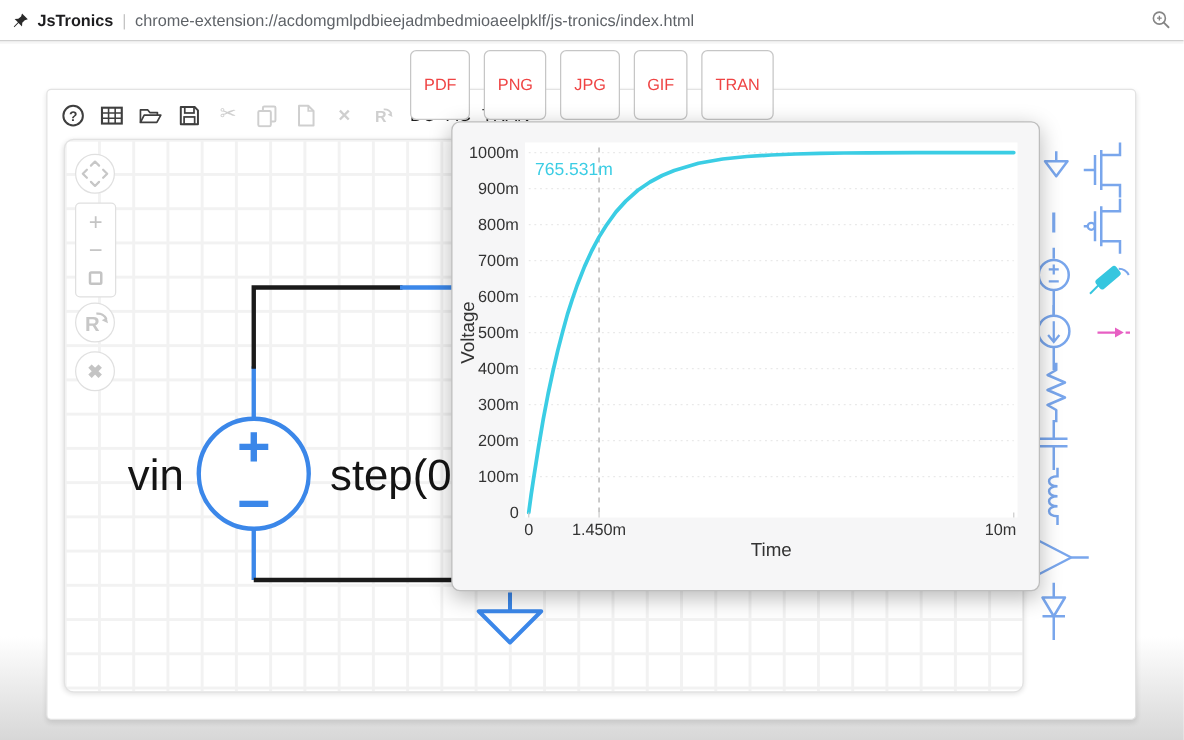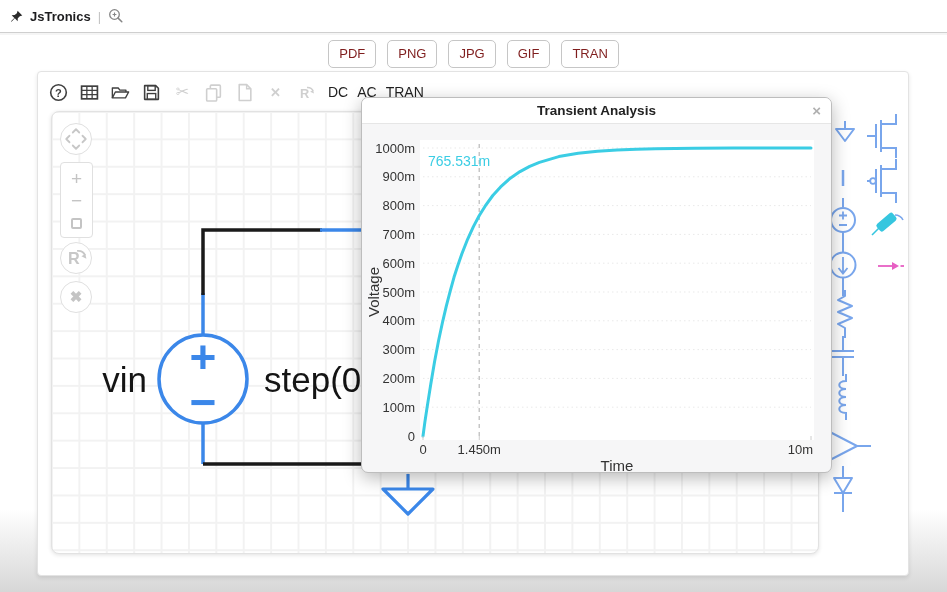--- a/index.html
+++ b/index.html
@@ -13,22 +13,22 @@
   .browser-bar{position:absolute;top:0;left:0;right:0;height:23px;background:#fff;
     border-bottom:1px solid #cfcfcf;box-shadow:0 2px 0 rgba(0,0,0,.04);
     display:flex;align-items:center;gap:7px;padding:16px 10px;z-index:20}
   .pin svg{width:13px;height:13px;display:block}
   .app-name{font-weight:bold;font-size:13px;color:#1d1d1f}
   .sep{color:#c4c4c4;font-size:13px}
   .url{font-size:13px;color:#5f6368;flex:1;white-space:nowrap;overflow:hidden}
   .zoom-glass svg{width:16px;height:16px;display:block}
   
   .export-row{position:absolute;top:40px;left:0;right:0;display:flex;justify-content:center;gap:11px;z-index:5}
-  .export-btn{font-size:13px;color:#7f1d1d;background:#fff;border:1px solid #c6c6c6;border-radius:5px;
-    padding:6px 10px;line-height:1.1;font-family:inherit}
+  .export-btn{font-size:13px;color:#ef4444;background:#fff;border:1px solid #c6c6c6;border-radius:5px;
+    padding:20px 10px;line-height:1.1;font-family:inherit}
   
   .app{position:absolute;left:37px;top:71px;width:872px;height:505px;background:#fff;
     border:1px solid #e3e3e3;border-radius:4px;box-shadow:0 2px 4px rgba(0,0,0,.10);z-index:1}
   .main-toolbar{position:absolute;left:11px;top:10px;display:flex;align-items:center;gap:12px;height:20px}
   .tbtn{width:19px;height:19px;color:#3f3f3f;display:flex;align-items:center;justify-content:center}
   .tbtn.disabled{color:#cfcfcf}
   .tbtn svg{width:100%;height:100%;display:block}
   .glyph{font-size:16px;line-height:1}
   .xbold{font-weight:bold;font-size:13px}
   .abtn-group{display:flex;gap:9px;margin-left:0}
@@ -71,20 +71,21 @@
 <body>
 
 <header class="browser-bar">
   <span class="pin">
     <svg viewBox="0 0 14 14">
         <path d="M8.2,0.8 L13.2,5.8 L10.6,6.6 L8.4,8.8 L8.2,12 L5.2,9 L1.6,12.6 L1.1,12.1 L4.7,8.5 L1.8,5.6 L5,5.4 L7.4,3.4 Z" fill="#2b2b2b"></path>
       </svg>
   </span>
   <span class="app-name">JsTronics</span>
   <span class="sep">|</span>
+  <span class="url">chrome-extension://acdomgmlpdbieejadmbedmioaeelpklf/js-tronics/index.html</span>
   <span class="zoom-glass">
     <svg viewBox="0 0 16 16">
         <circle cx="6.5" cy="6.5" r="4.8" fill="none" stroke="#858585" stroke-width="1.3"></circle>
         <path d="M4.6,6.5 H8.4 M6.5,4.6 V8.4" stroke="#858585" stroke-width="1.1" fill="none"></path>
         <line x1="10.1" y1="10.1" x2="13.8" y2="13.8" stroke="#858585" stroke-width="1.5" stroke-linecap="round"></line>
       </svg>
   </span>
 </header>
 
 <div class="export-row" id="export-row">
@@ -282,24 +283,20 @@
           <line x1="14" y1="0" x2="14" y2="12" stroke="#79A6EC" stroke-width="2"></line>
           <path d="M5,12 H23 L14,27 Z" fill="none" stroke="#79A6EC" stroke-width="2" stroke-linejoin="round"></path>
           <line x1="5" y1="27" x2="23" y2="27" stroke="#79A6EC" stroke-width="2"></line>
           <line x1="14" y1="27" x2="14" y2="46" stroke="#79A6EC" stroke-width="2"></line>
         </svg>
       </div>
     </div>
 </div>
 
 <div class="modal">
-  <div class="modal-header">
-    <span class="modal-title">Transient Analysis</span>
-    <span class="modal-close">×</span>
-  </div>
   <svg id="chart-svg" width="471" height="350" viewBox="0 0 471 350">
       <rect x="58" y="16" width="394" height="300" fill="#ffffff"></rect>
       <line x1="61" y1="283.2" x2="449" y2="283.2" stroke="#e9e9e9" stroke-width="1" stroke-dasharray="1.5,3"></line>
       <line x1="61" y1="254.4" x2="449" y2="254.4" stroke="#e9e9e9" stroke-width="1" stroke-dasharray="1.5,3"></line>
       <line x1="61" y1="225.60000000000002" x2="449" y2="225.60000000000002" stroke="#e9e9e9" stroke-width="1" stroke-dasharray="1.5,3"></line>
       <line x1="61" y1="196.8" x2="449" y2="196.8" stroke="#e9e9e9" stroke-width="1" stroke-dasharray="1.5,3"></line>
       <line x1="61" y1="168" x2="449" y2="168" stroke="#e9e9e9" stroke-width="1" stroke-dasharray="1.5,3"></line>
       <line x1="61" y1="139.20000000000002" x2="449" y2="139.20000000000002" stroke="#e9e9e9" stroke-width="1" stroke-dasharray="1.5,3"></line>
       <line x1="61" y1="110.4" x2="449" y2="110.4" stroke="#e9e9e9" stroke-width="1" stroke-dasharray="1.5,3"></line>
       <line x1="61" y1="81.6" x2="449" y2="81.6" stroke="#e9e9e9" stroke-width="1" stroke-dasharray="1.5,3"></line>

